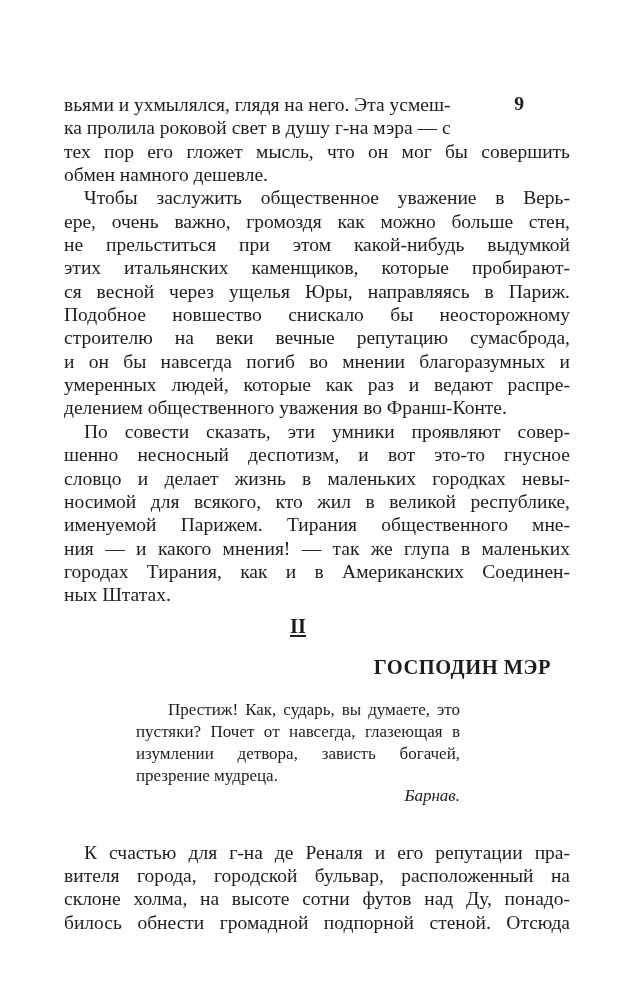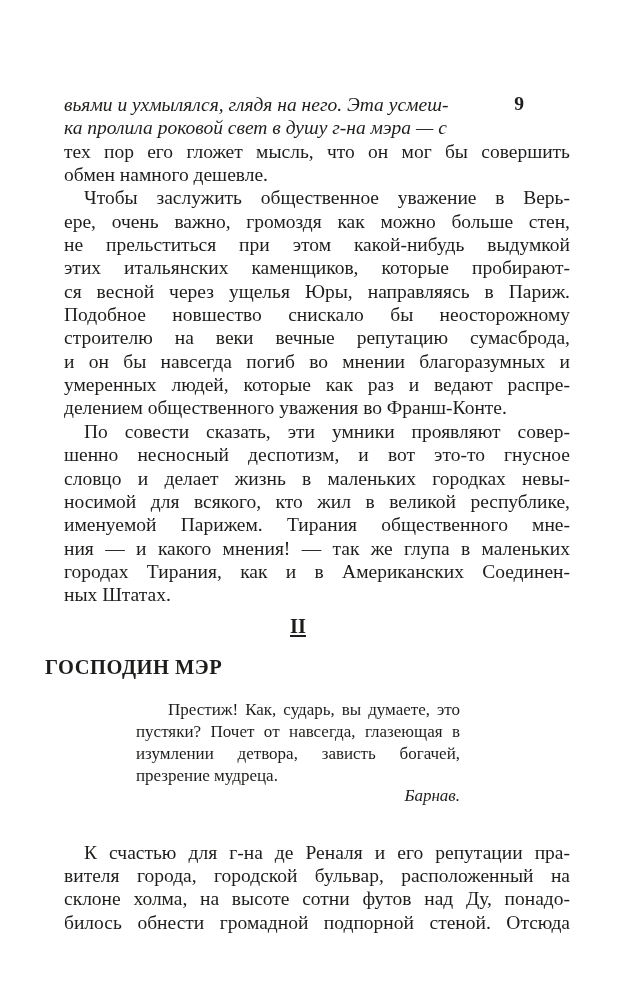--- a/index.html
+++ b/index.html
@@ -34,39 +34,39 @@
   }
   
   .para .tline {
     font-size: 19.5px;
     line-height: 23.35px;
     text-align: justify;
     text-align-last: justify;
   }
   .para .tline:last-child { text-align-last: left; }
   .para.cont .tline:last-child { text-align-last: justify; }
-  .para.ragged-top .tline:nth-child(-n+2) { text-align-last: left; font-style: italic; }
+  .para.ragged-top .tline:nth-child(-n+2) { text-align-last: left; }
   .para.indent .tline:first-child { text-indent: 20px; }
   .para.last { margin-top: 34px; }
 
   .chapter-number {
     margin: 7px 0 0 0;
     position: relative;
     left: -19px;
     text-align: center;
     font-size: 20.5px;
     font-weight: bold;
     line-height: 25px;
     text-decoration: underline;
   }
   .chapter-title {
     margin: 16px 0 0 0;
     position: relative;
     left: -19px;
-    text-align: left;
+    text-align: right;
     font-size: 20.5px;
     font-weight: bold;
     letter-spacing: 0.5px;
     line-height: 25px;
   }
   .epigraph {
     margin: 19px 0 0 72px;
     width: 324px;
   }
   .epigraph .epi .tline {

